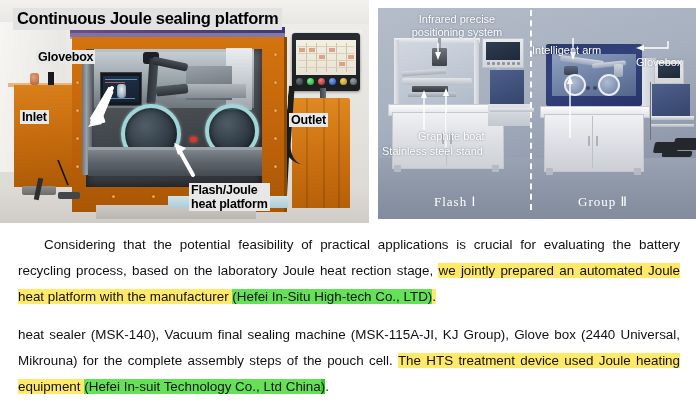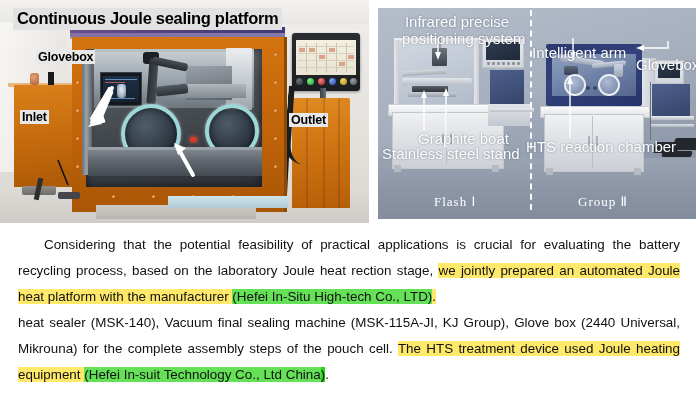--- a/index.html
+++ b/index.html
@@ -229,21 +229,21 @@
     background:linear-gradient(160deg,#4d5f8c,#35456b);}
   .m2-rail{position:absolute;left:272px;top:108px;width:44px;height:4px;
     background:linear-gradient(180deg,#eceef1,#b8bdc5);}
   .m2-rail2{position:absolute;left:272px;top:116px;width:44px;height:3px;
     background:linear-gradient(180deg,#dfe2e7,#aeb3bb);}
   .m2-blackparts{position:absolute;left:276px;top:130px;width:46px;height:20px;}
   .bp{position:absolute;background:#24272c;border-radius:2px;}
   .m2-cable{position:absolute;left:272px;top:74px;width:1px;height:58px;background:#6d737c;}
 
   
-  .rlabel{position:absolute;color:#ffffff;font-size:15px;line-height:1.15;
+  .rlabel{position:absolute;color:#ffffff;font-size:11px;line-height:1.15;
     white-space:pre;text-shadow:0 0 2px rgba(40,50,70,.55);}
 
   
   #bodytext{
     position:absolute;left:18px;top:232px;width:662px;
     font-size:13.4px;color:#111;line-height:26px;
   }
   .para{margin:0;text-align:justify;}
   .para.indent{text-indent:26px;}
   .hl-y{background:#ffe96b;}
@@ -365,20 +365,22 @@
       <path d="M112,88 L92,122" stroke="#ffffff" stroke-width="4" stroke-linecap="round" fill="none"></path>
       <polygon points="88,127 96,116 102,124" fill="#ffffff"></polygon>
       <path d="M193,175 L178,148" stroke="#ffffff" stroke-width="4" stroke-linecap="round" fill="none"></path>
       <polygon points="174,143 186,148 178,155" fill="#ffffff"></polygon>
       <path d="M68,185 L58,160" stroke="#111" stroke-width="1.6" fill="none"></path>
     </svg>
 
     <div class="plabel" style="left:36px;top:50px;font-size:12.5px;">Glovebox</div>
     <div class="plabel" style="left:20px;top:110px;font-size:12.5px;">Inlet</div>
     <div class="plabel" style="left:289px;top:113px;font-size:12.5px;">Outlet</div>
+    <div class="plabel" style="left:189px;top:183px;font-size:12.5px;">Flash/Joule
+heat platform</div>
   </div>
 
   <div id="fig-title">Continuous Joule sealing platform</div>
 
   <div id="render-panel">
     <div class="rp-floor"></div>
     <div class="divider"></div>
 
     <div class="m1-cage-top"></div>
     <div class="m1-cage-l"></div>
@@ -461,28 +463,27 @@
       <path d="M192,72 L192,130" stroke="#ffffff" stroke-width="1.4" fill="none"></path>
       <polygon points="192,68 189,76 195,76" fill="#ffffff"></polygon>
     </svg>
 
     <div class="rlabel" style="left:24px;top:5px;text-align:center;width:110px;">Infrared precise
 positioning system</div>
     <div class="rlabel" style="left:4px;top:122px;margin-left:36px;">Graphite boat</div>
     <div class="rlabel" style="left:4px;top:137px;">Stainless steel stand</div>
     <div class="rlabel" style="left:154px;top:36px;">Intelligent arm</div>
     <div class="rlabel" style="left:258px;top:48px;">Glovebox</div>
-    <div class="rlabel" style="left:148px;top:130px;">HTS reaction chamber</div>
 
     <div class="part-label" style="left:56px;top:186px;">Flash Ⅰ</div>
     <div class="part-label" style="left:200px;top:186px;">Group Ⅱ</div>
   </div>
 
   <div id="bodytext">
     <p class="para indent">
       <span class="nohl">Considering that the potential feasibility of practical applications is crucial for evaluating the battery recycling process, based on the laboratory Joule heat rection stage, </span><span class="hl-y">we jointly prepared an automated Joule heat platform with the manufacturer </span><span class="hl-g">(Hefei In-Situ High-tech Co., LTD)</span><span class="hl-y">.</span>
     </p>
-    <p class="para" style="margin-top:0;">
+    <p class="para" style="margin-top:12px;">
       <span class="nohl">heat sealer (MSK-140), Vacuum final sealing machine (MSK-115A-JI, KJ Group), Glove box (2440 Universal, Mikrouna) for the complete assembly steps of the pouch cell. </span><span class="hl-y">The HTS treatment device used Joule heating equipment </span><span class="hl-g">(Hefei In-suit Technology Co., Ltd China</span><span class="hl-g2">)</span><span class="nohl">.</span>
     </p>
   </div>
 
 </div>
 
 </body></html>

